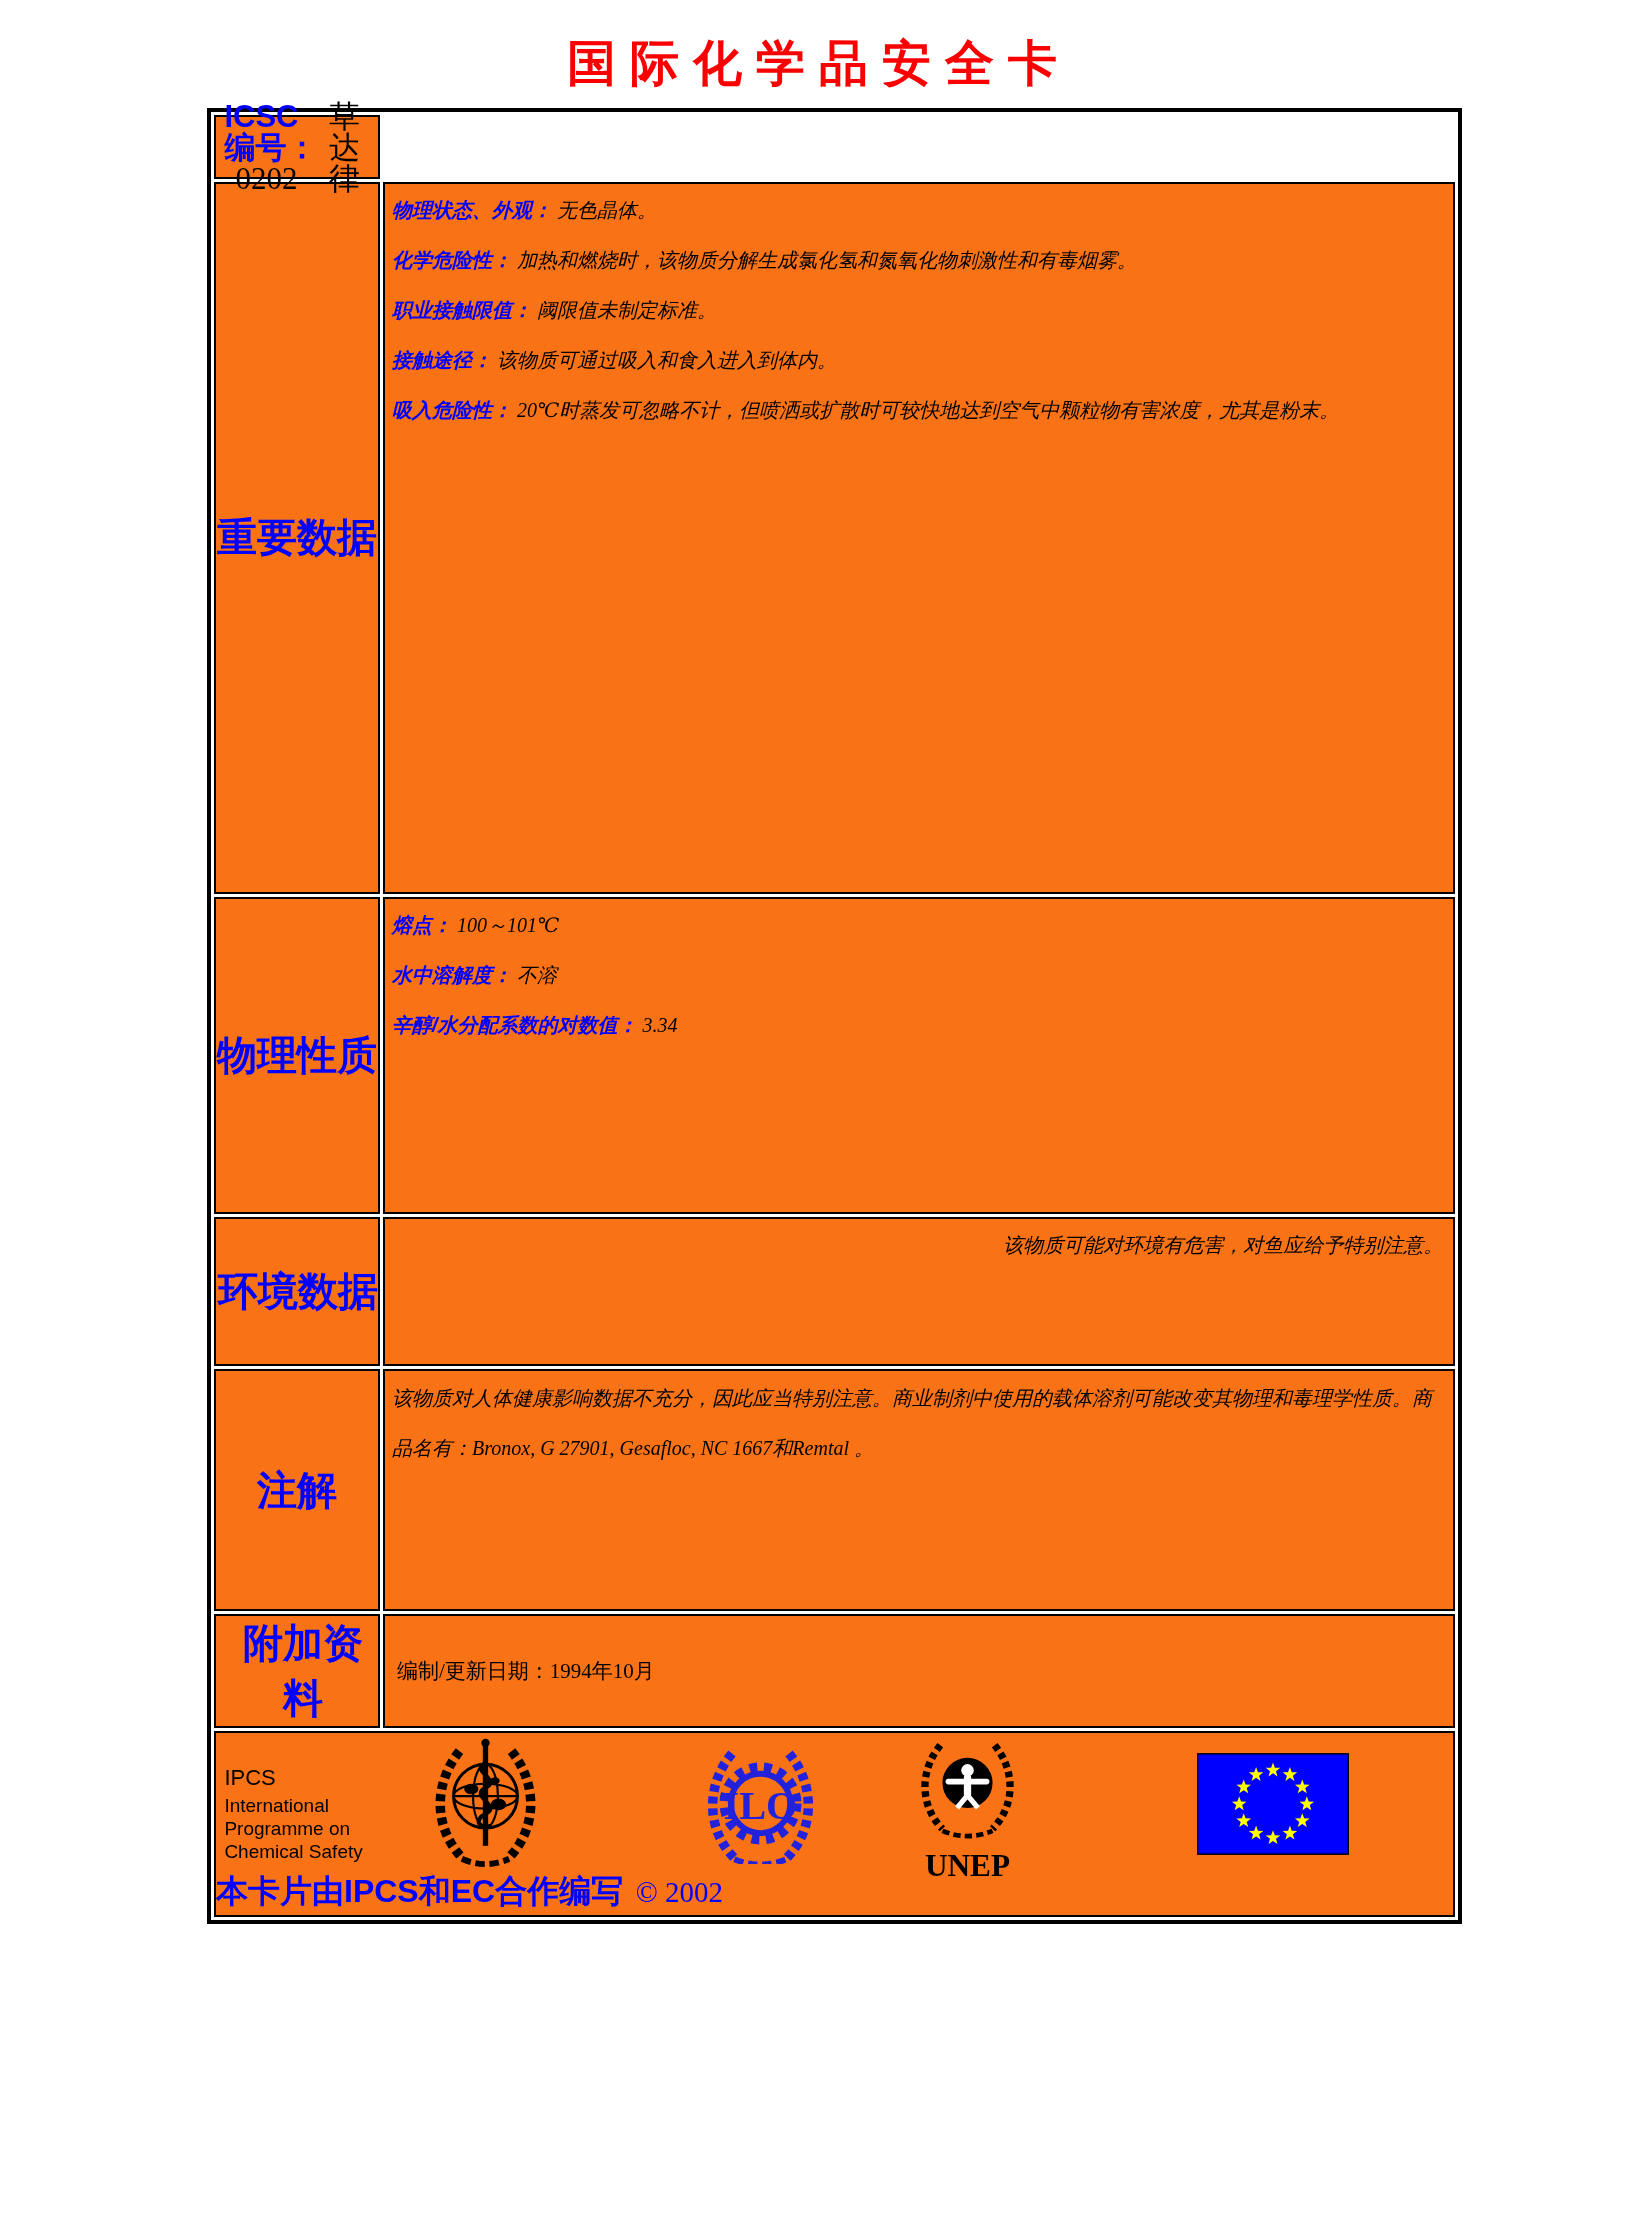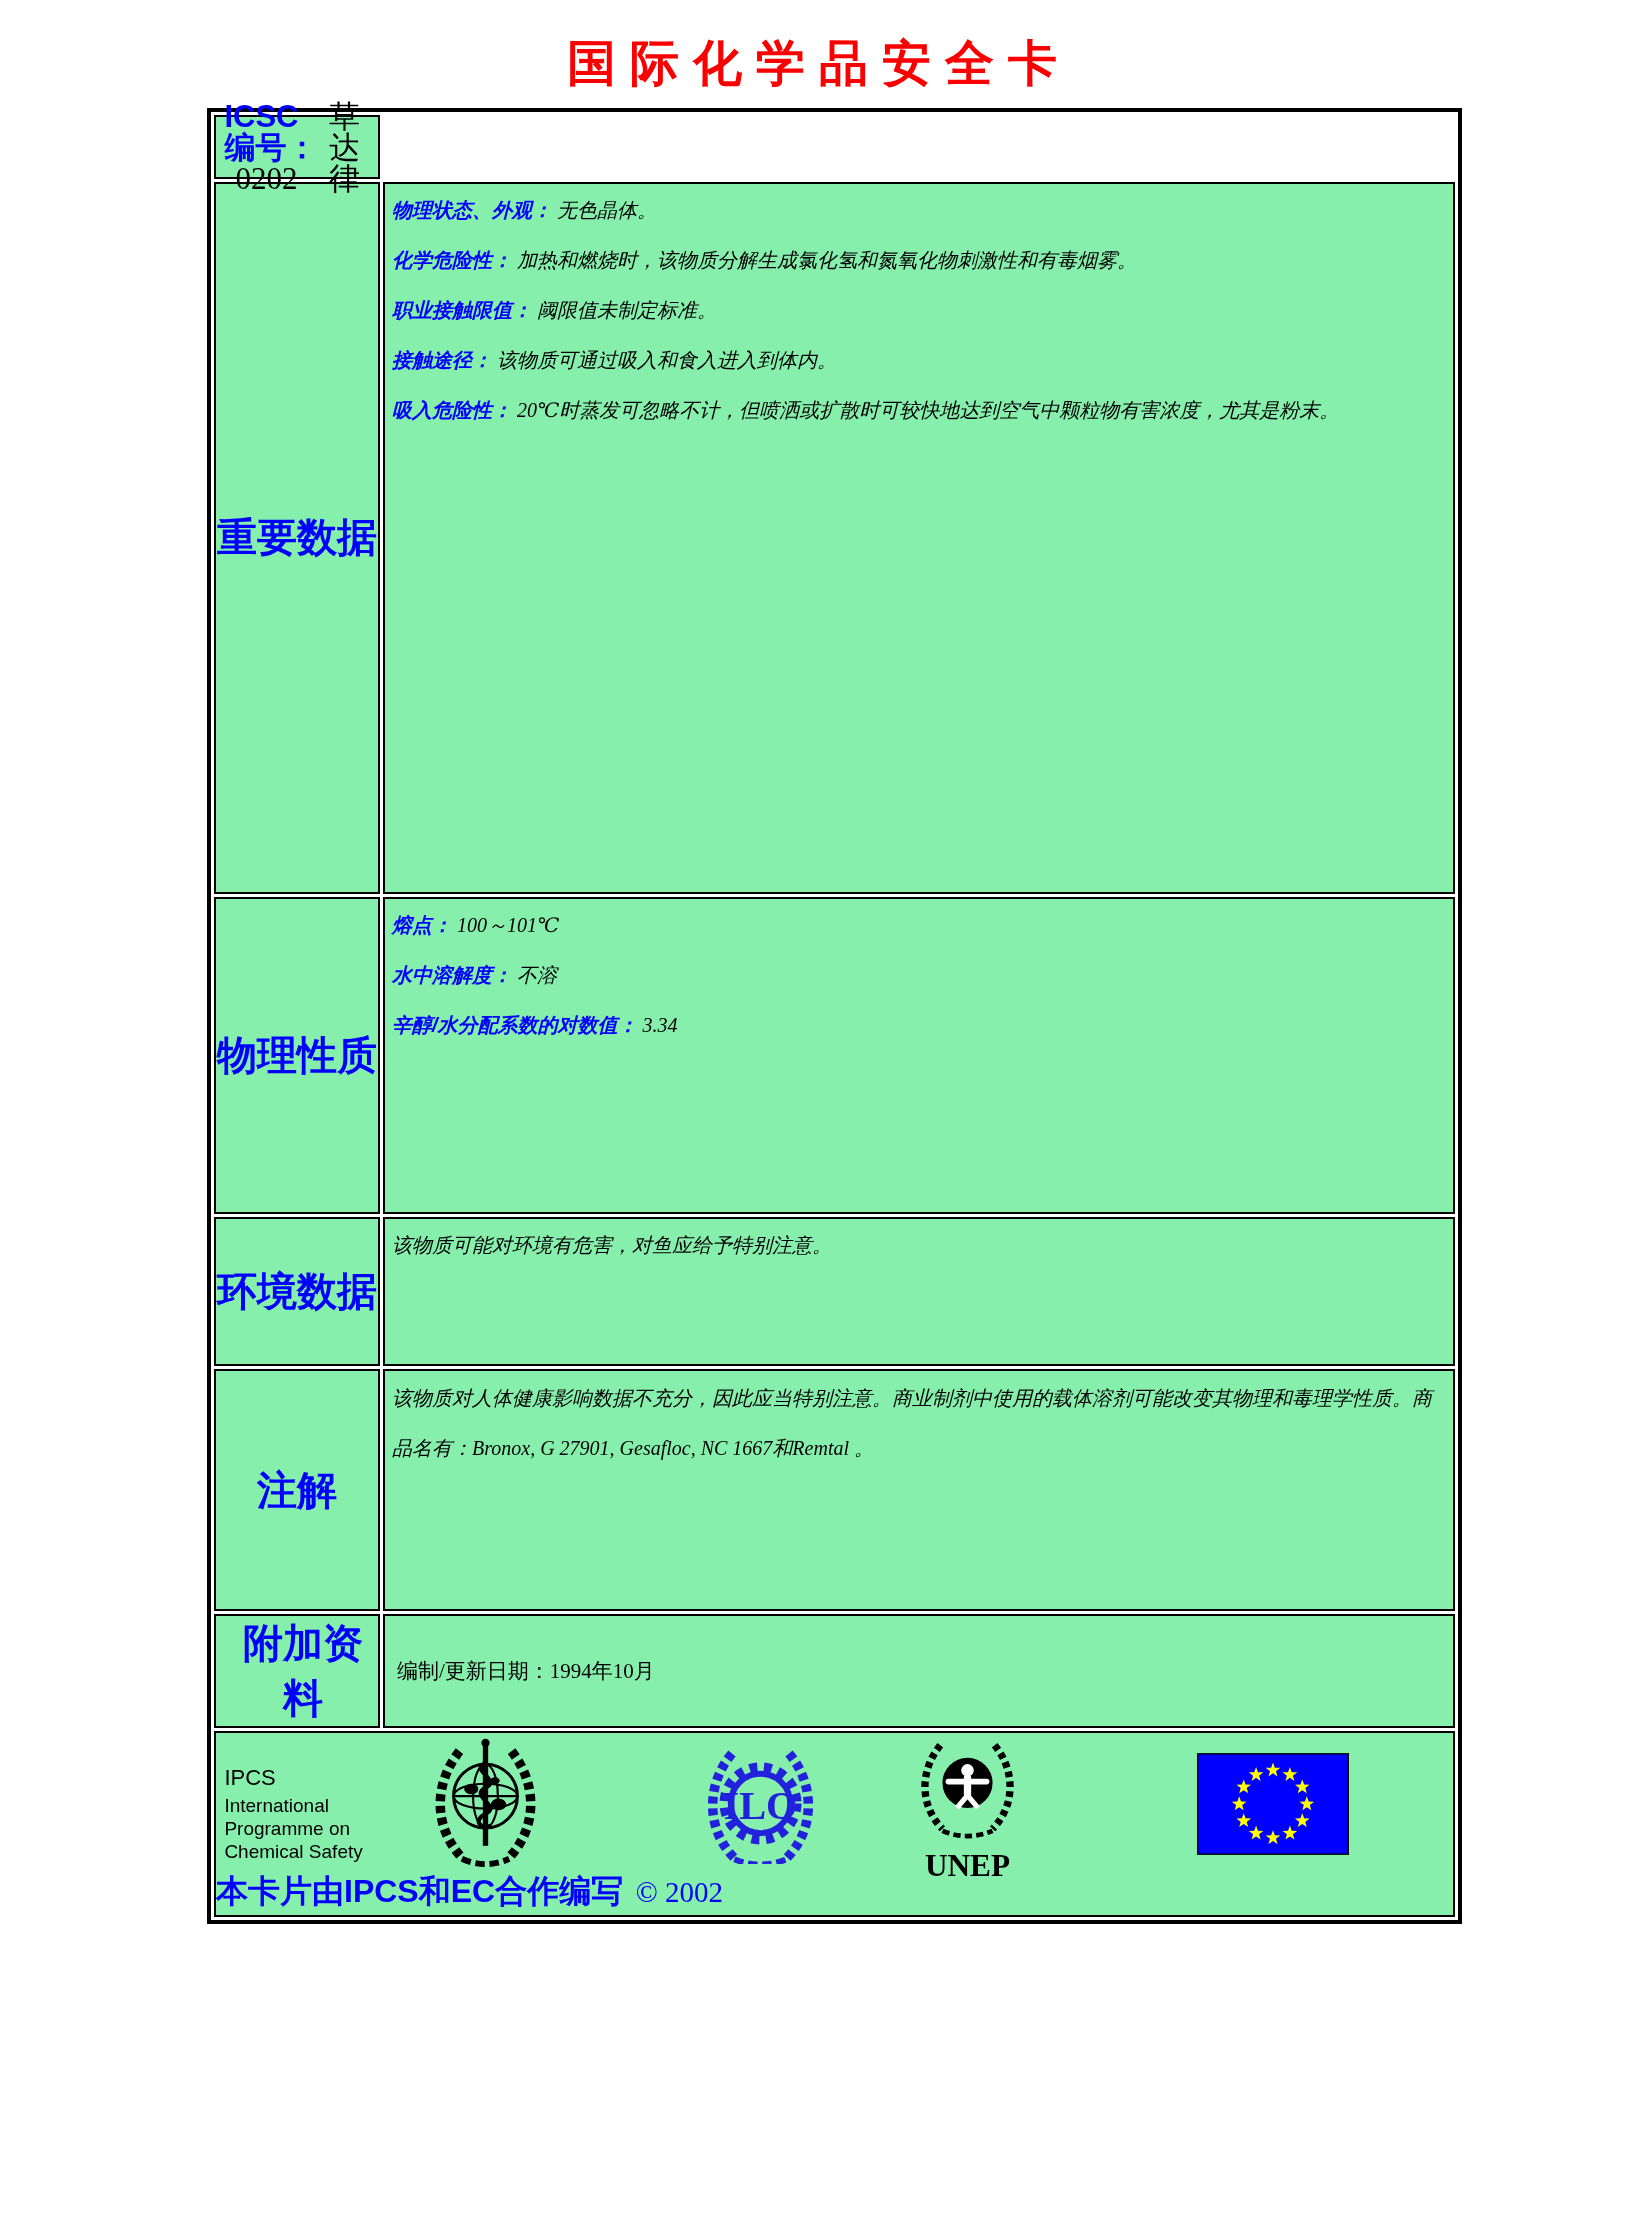--- a/index.html
+++ b/index.html
@@ -10,33 +10,33 @@
   .page-title{
     position:absolute;top:31px;left:0;width:1638px;text-align:center;
     font-size:49px;font-weight:bold;color:#fa0000;letter-spacing:14px;
     font-family:"Liberation Serif","DejaVu Serif",serif;white-space:nowrap;
   }
   table.card{
     position:absolute;top:108px;left:207px;width:1255px;box-sizing:border-box;
     border:4.2px solid #000;border-collapse:separate;border-spacing:3.5px;
     table-layout:fixed;background:#fff;
   }
-  td{border:2.8px solid #000;background:#86efac;padding:0;vertical-align:top;}
+  td{border:2.8px solid #000;background:#f97316;padding:0;vertical-align:top;}
   .label-cell{
     text-align:center;vertical-align:middle;color:#0000ff;font-weight:bold;
     font-family:"Liberation Sans","DejaVu Sans",sans-serif;font-size:40px;
   }
   .content-cell{padding:1.4px 9.8px 1.4px 7px;font-size:20px;line-height:50px;font-style:italic;}
   .kv .k{color:#0000ff;font-weight:bold;font-family:"Liberation Sans","DejaVu Sans",sans-serif;}
   .kv .v{color:#000;}
   
   .r-header td{height:60px;}
   .r-important td{height:705px;}
   .r-physical td{height:310px;}
-  .r-env td{height:143px;}
+  .r-env td{height:143px;text-align:right;}
   .r-notes td{height:235px;}
   .r-additional td{height:45px;padding-left:12px;}
   .r-logos td{height:182px;}
   .r-legal td{height:67px;}
   .header-cell{
     display:flex;align-items:center;justify-content:space-between;
     padding:0 8.4px;font-size:31px;line-height:31px;
   }
   .icsc-label{color:#0000ff;font-weight:bold;font-family:"Liberation Sans","DejaVu Sans",sans-serif;}
   .icsc-number{margin-left:11.2px;color:#000;}

